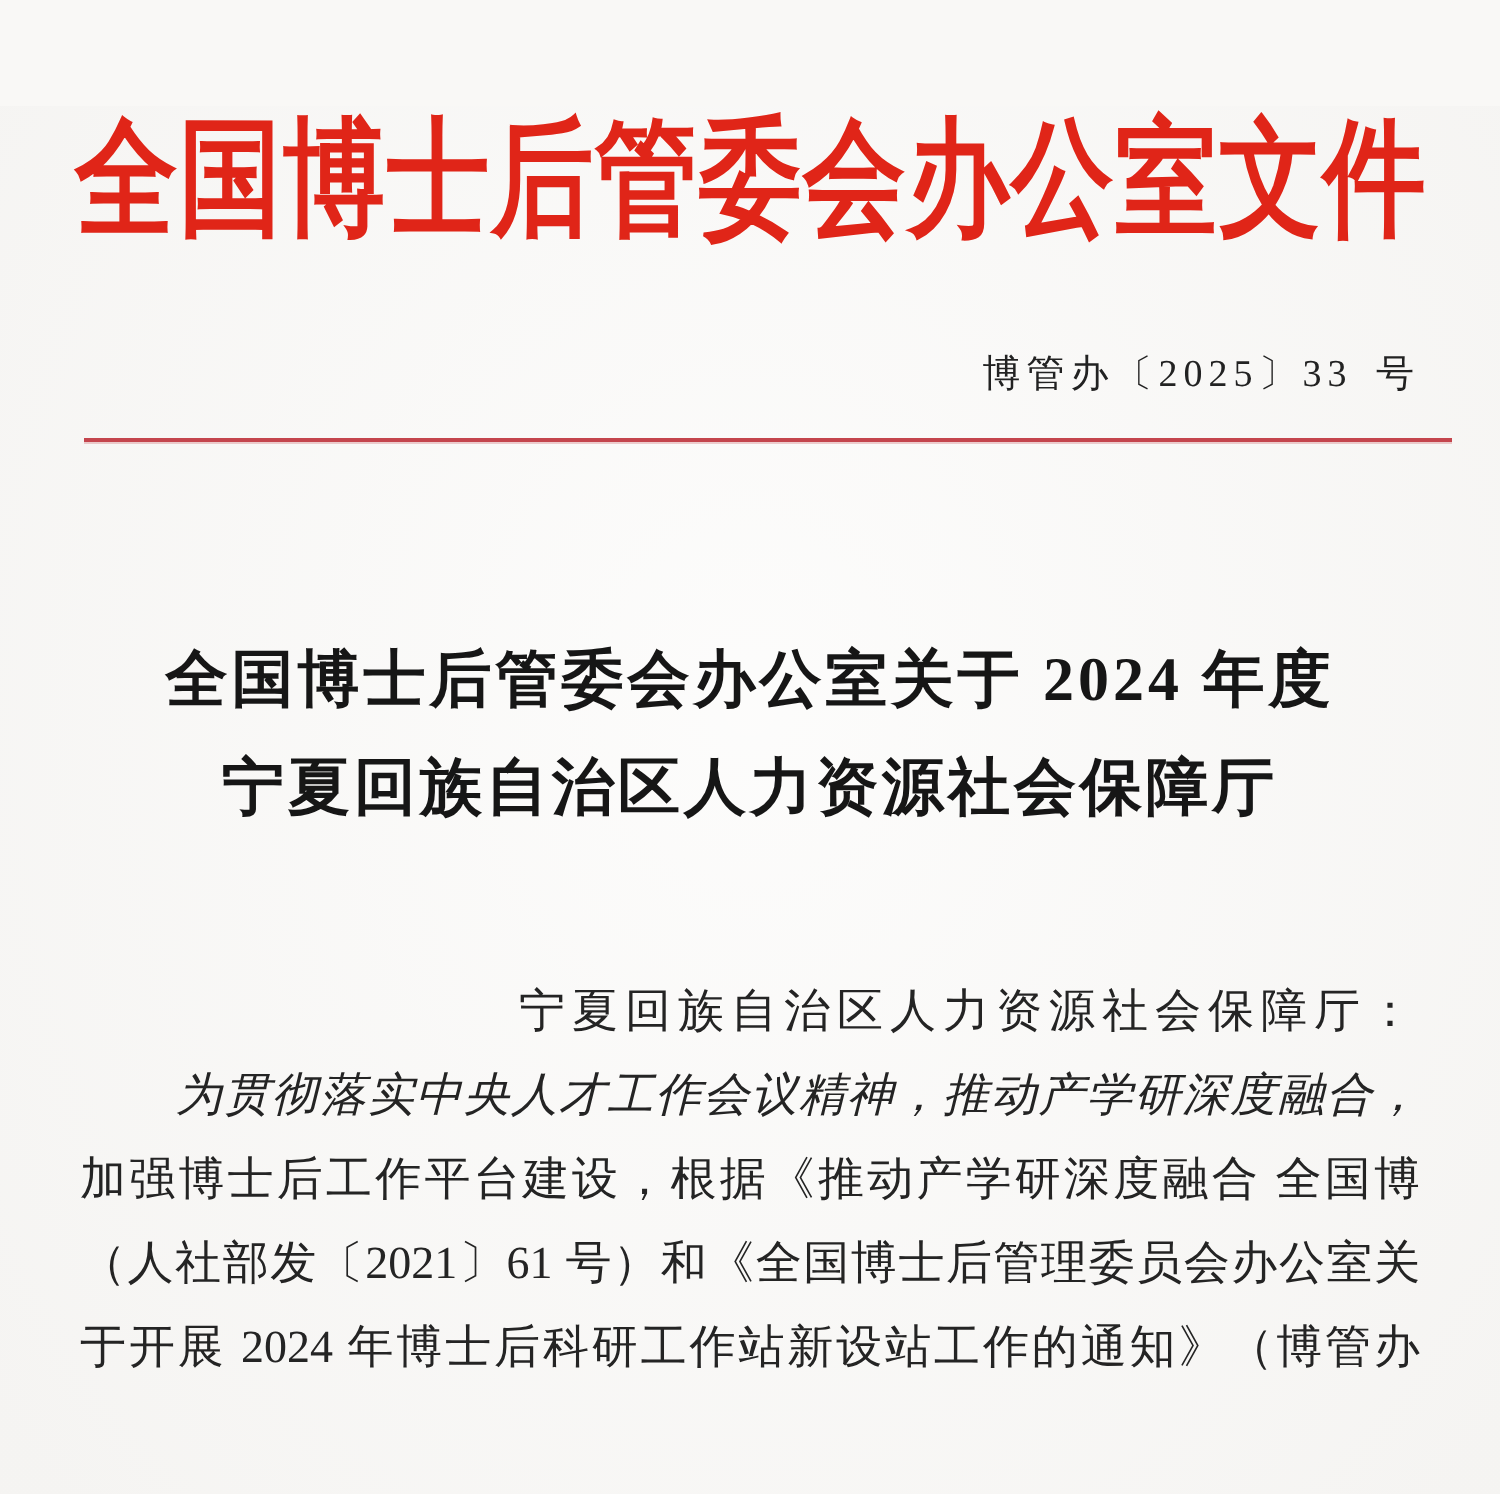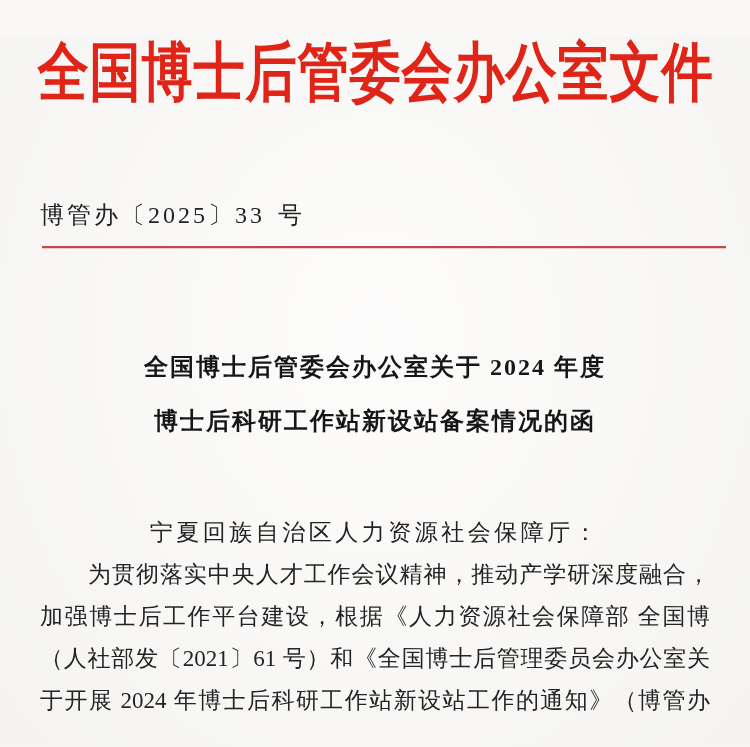--- a/index.html
+++ b/index.html
@@ -22,42 +22,42 @@
   .page {
     width: 750px;
     height: 747px;
     padding: 0 40px;
     background:
       radial-gradient(ellipse at 50% 40%, rgba(255,255,255,0.6), rgba(0,0,0,0.015) 90%),
       var(--paper);
   }
   
   .doc-header {
-    margin-top: 36px;
+    margin-top: 53px;
     display: flex;
     justify-content: center;
     overflow: visible;
     align-items: flex-end;
   }
   .doc-header-text {
     display: inline-block;
     white-space: nowrap;
     font-size: 64px;
     line-height: 74px;
     font-weight: bold;
     color: var(--header-red);
     transform: scaleX(0.8);
     transform-origin: center center;
     letter-spacing: 1px;
   }
   
   .doc-number {
-    margin-top: 92px;
-    text-align: left;
-    font-size: 24px;
+    margin-top: 48px;
+    text-align: right;
+    font-size: 19px;
     line-height: 26px;
     letter-spacing: 3px;
     word-spacing: 4px;
     color: #222;
   }
   
   .red-divider {
     margin-top: 18px;
     margin-right: -16px;
     margin-left: 2px;
@@ -67,64 +67,65 @@
     box-shadow: 0 1px 0 rgba(196,69,77,0.25);
   }
   
   .doc-title {
     margin-top: 92px;
     text-align: center;
     font-weight: bold;
     color: #161616;
   }
   .doc-title-line {
-    font-size: 24px;
+    font-size: 31px;
     line-height: 54px;
     letter-spacing: 2px;
   }
   
   .doc-body {
     margin-top: 64px;
     font-size: 23px;
     color: #242424;
   }
   .salutation {
     line-height: 42px;
     letter-spacing: 3.5px;
-    text-align: center;
+    text-align: right;
   }
   .body-line {
     line-height: 42px;
     text-align: justify;
     text-align-last: justify;
     text-justify: inter-character;
   }
   .body-line.indent {
     text-indent: 48px;
+    font-style: italic;
   }
 </style>
 </head>
 <body>
 
 <div class="page">
 
   <div class="doc-header">
     <span class="doc-header-text">全国博士后管委会办公室文件</span>
   </div>
 
   <div class="doc-number">博管办〔2025〕33 号</div>
 
   <hr class="red-divider">
 
   <div class="doc-title">
     <div class="doc-title-line">全国博士后管委会办公室关于 2024 年度</div>
-    <div class="doc-title-line">博士后科研工作站新设站备案情况的函</div>
+    <div class="doc-title-line">宁夏回族自治区人力资源社会保障厅</div>
   </div>
 
   <div class="doc-body">
     <div class="salutation">宁夏回族自治区人力资源社会保障厅：</div>
     <div class="body-line indent">为贯彻落实中央人才工作会议精神，推动产学研深度融合，</div>
-    <div class="body-line">加强博士后工作平台建设，根据《人力资源社会保障部 全国博</div>
+    <div class="body-line">加强博士后工作平台建设，根据《推动产学研深度融合 全国博</div>
     <div class="body-line">（人社部发〔2021〕61 号）和《全国博士后管理委员会办公室关</div>
     <div class="body-line">于开展 2024 年博士后科研工作站新设站工作的通知》（博管办</div>
   </div>
 
 </div>
 
 </body></html>

